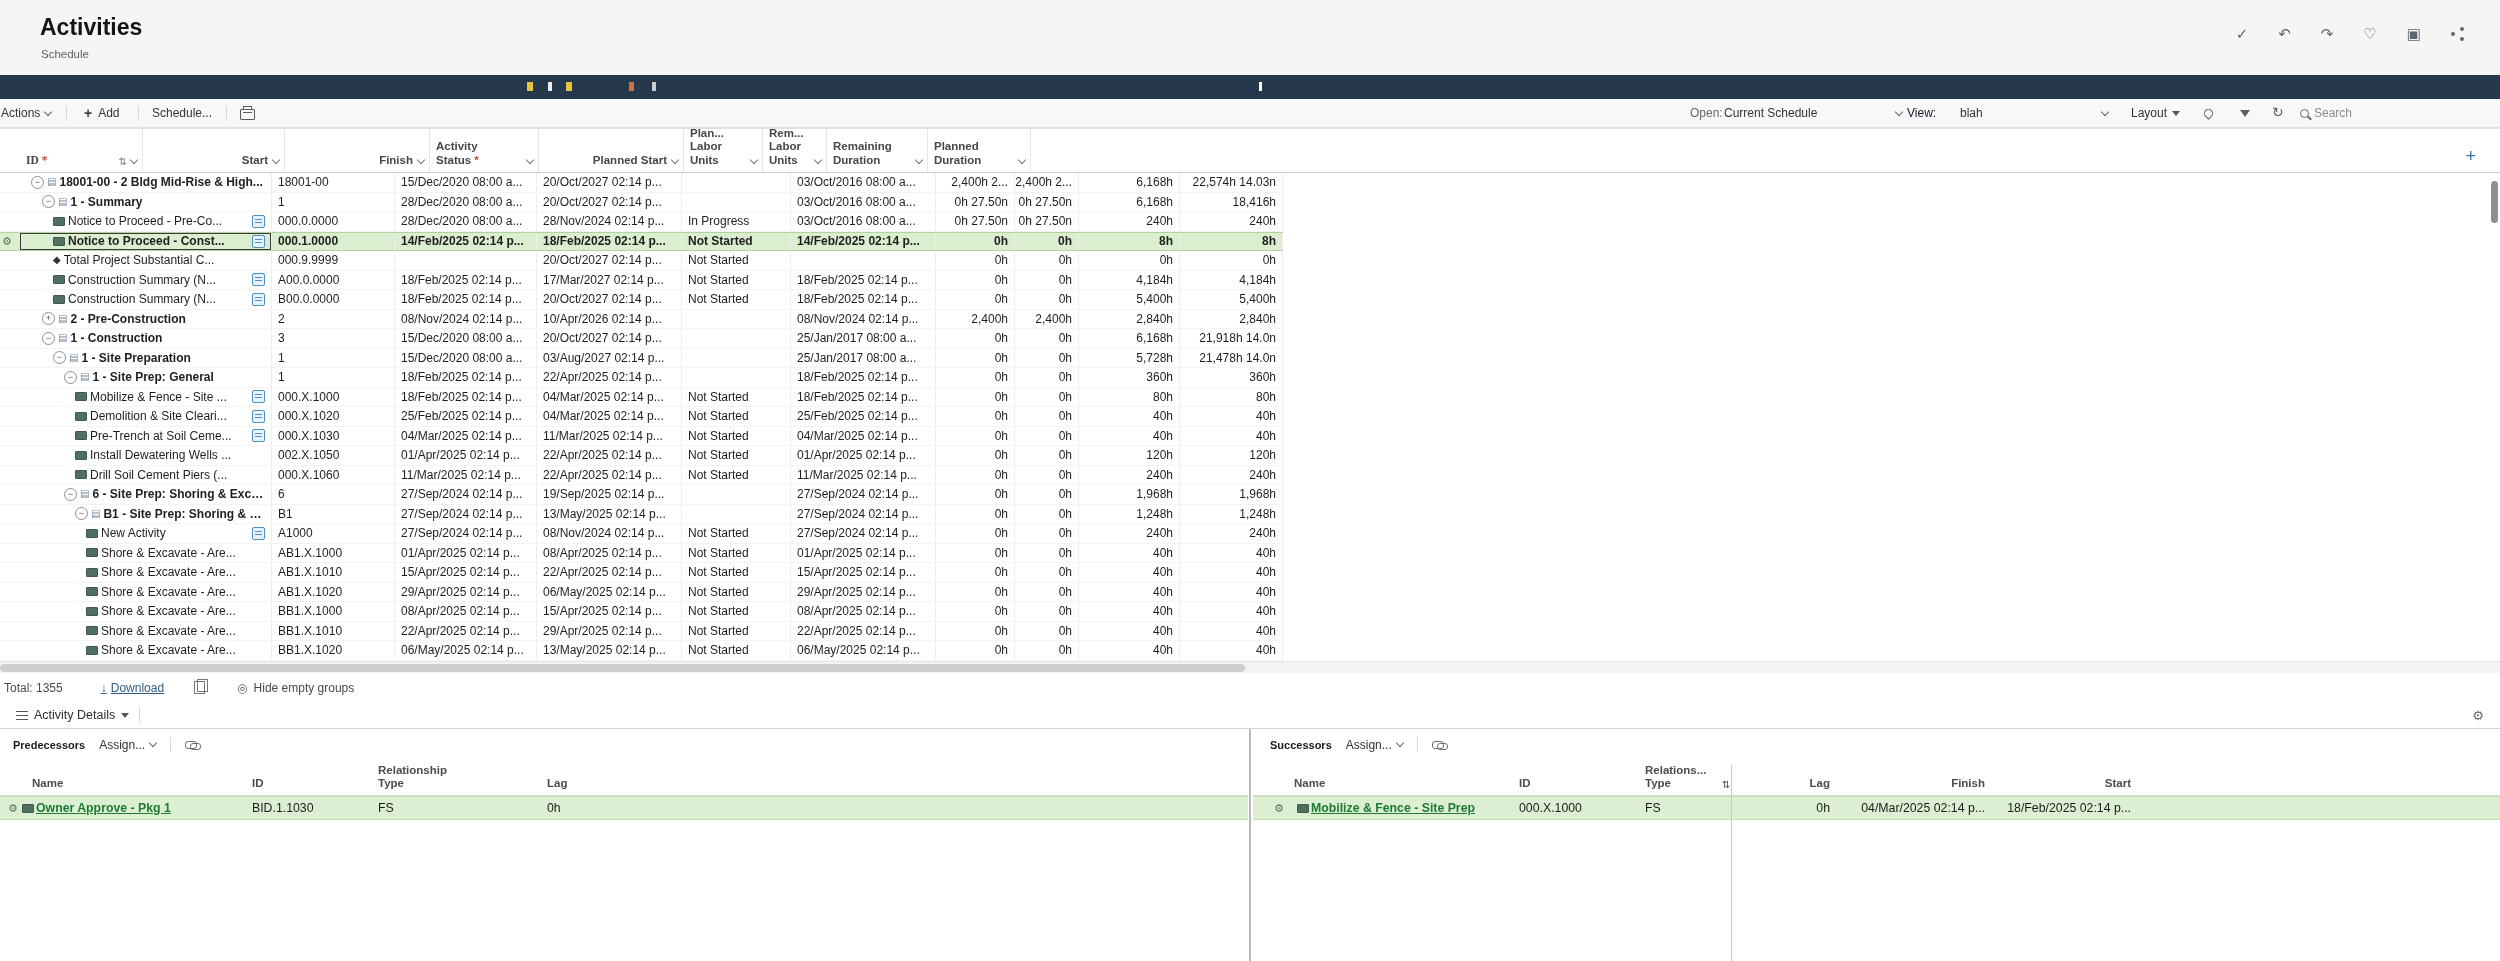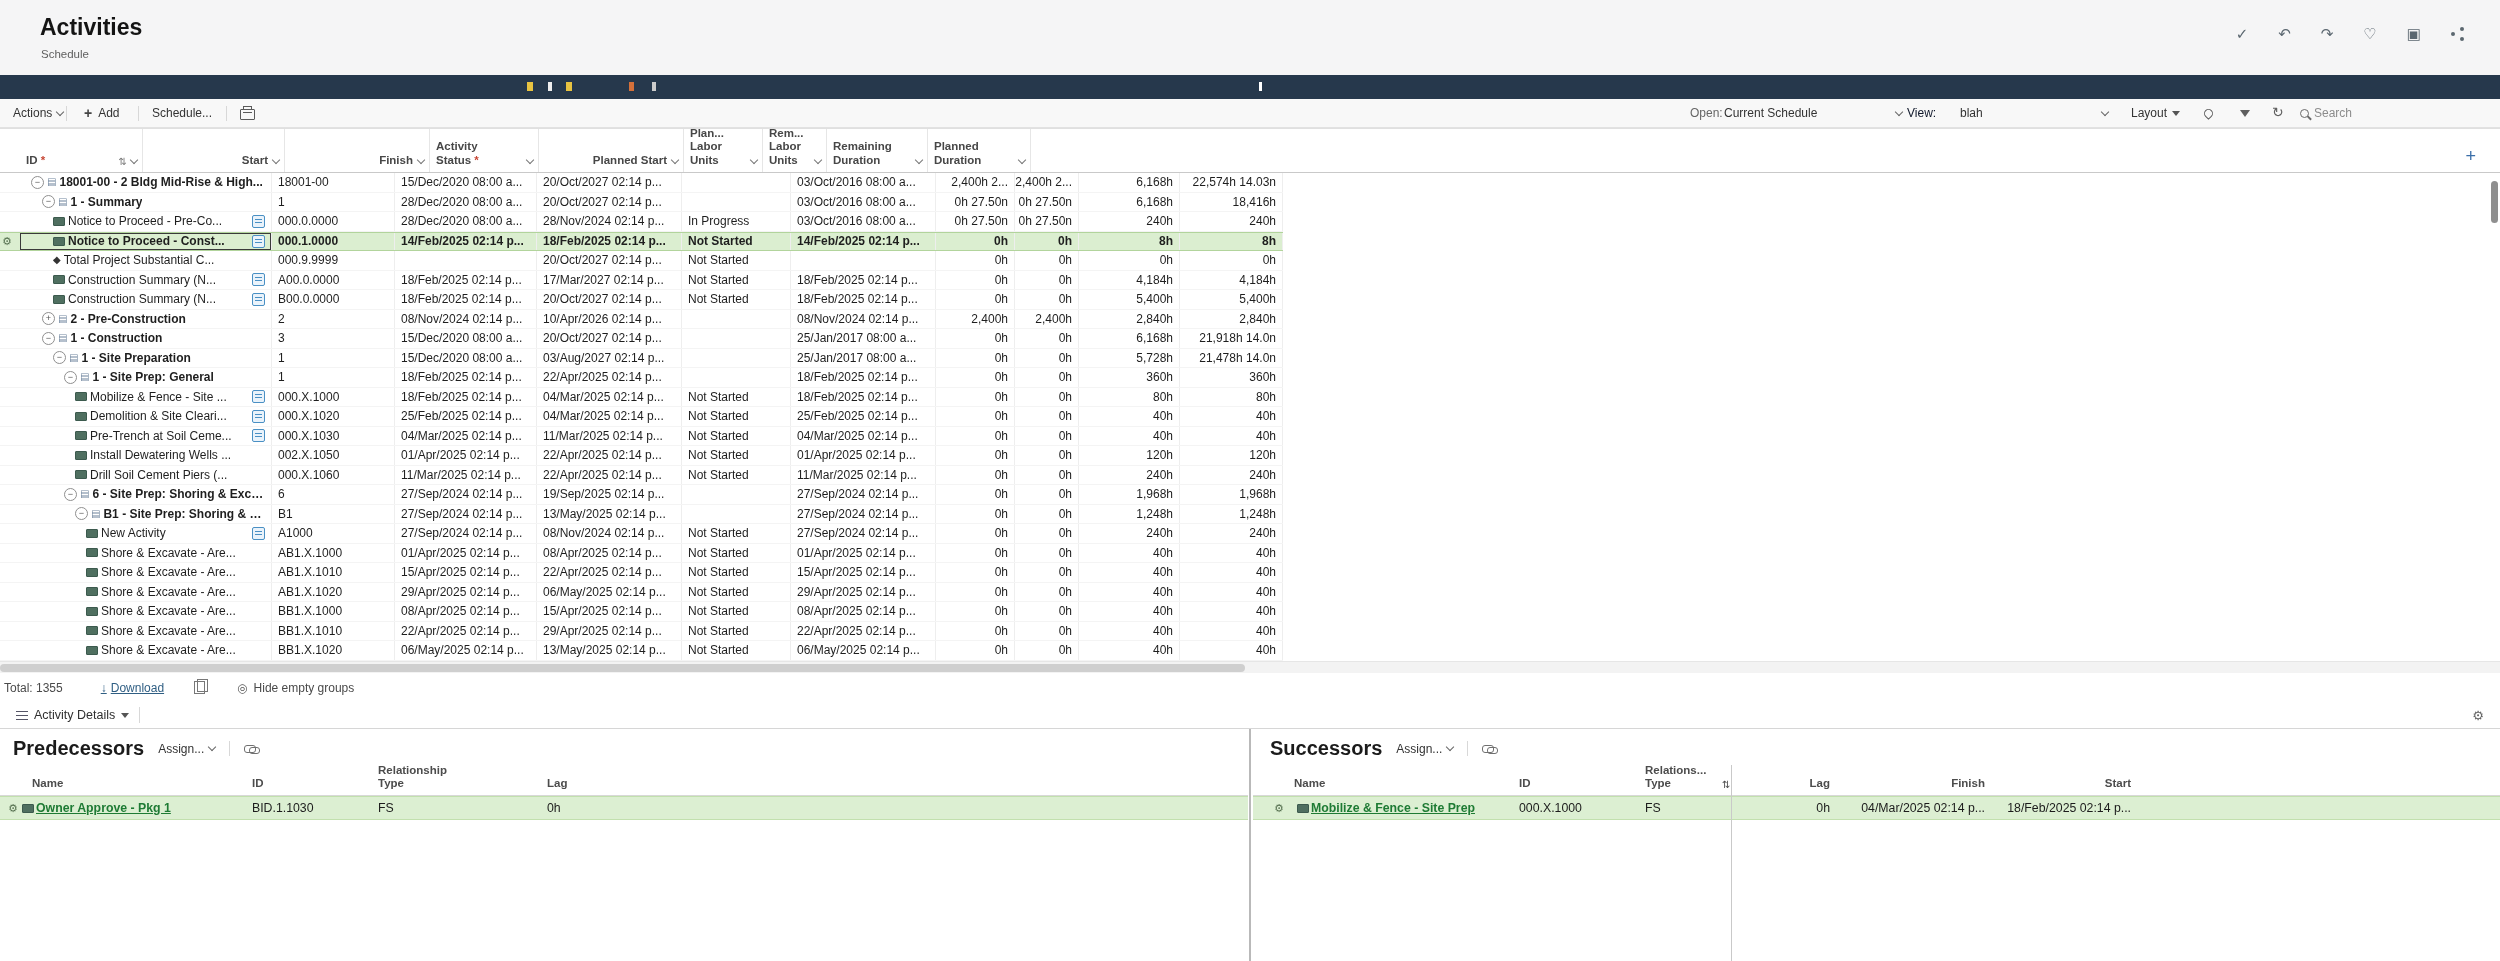--- a/index.html
+++ b/index.html
@@ -20,21 +20,21 @@
 
 
 #strip{position:absolute;left:0;top:75px;width:100%;height:24px;background:#26384c}
 #strip .mark{position:absolute;top:7px;height:9px}
 
 
 #toolbar{position:absolute;left:0;top:99px;width:100%;height:29px;background:#f8f8f8;border-bottom:1px solid #e2e2e2;
   box-sizing:border-box;font-size:12px;color:#333}
 .tbi{position:absolute;top:0;height:28px;display:flex;align-items:center;gap:5px;white-space:nowrap}
 .tbsep{position:absolute;top:7px;width:1px;height:15px;background:#d8d8d8}
-#tb-actions{left:13px}
+#tb-actions{left:1px}
 #tb-sep1{left:66px}
 #tb-add{left:84px}
 #tb-sep2{left:138px}
 #tb-schedule{left:152px}
 #tb-sep3{left:226px}
 #tb-print{left:240px;top:10px;position:absolute}
 #tb-open-label{left:1690px;color:#666}
 #tb-open{left:1724px;width:178px;justify-content:space-between}
 #tb-view-label{left:1907px;color:#0f172a}
 #tb-view{left:1960px;width:148px;justify-content:space-between}
@@ -122,21 +122,21 @@
 #tabs-gear{margin-left:auto;margin-right:16px;font-size:13px;color:#666}
 
 
 #panels{position:absolute;left:0;top:729px;width:100%;height:232px;background:#fff}
 #pred-panel{position:absolute;left:0;top:0;width:1248px;height:100%}
 #succ-panel{position:absolute;left:1253px;top:0;width:1247px;height:100%}
 #panel-divider{position:absolute;left:1249px;top:0;width:2px;height:100%;background:#b9b9b9}
 #freeze-divider{position:absolute;left:478px;top:36px;bottom:0;width:1px;background:#c9c9c9}
 .panel-head{position:absolute;top:8px;left:13px;display:flex;align-items:center;gap:14px}
 #succ-panel .panel-head{left:17px}
-.ptitle{font-size:20px;font-weight:700;color:#1b1b1b}
+.ptitle{font-size:11px;font-weight:700;color:#1b1b1b}
 .passign{display:flex;align-items:center;gap:5px;font-size:12px;color:#333}
 .phsep{width:1px;height:15px;background:#d8d8d8}
 .icon-chain{width:10px;height:6px;border:1.5px solid #707070;border-radius:3px;position:relative;display:inline-block}
 .icon-chain::after{content:"";position:absolute;left:4px;top:1px;width:9px;height:5px;border:1.5px solid #707070;border-radius:3px}
 .panel-cols{position:absolute;left:0;right:0;top:34px;height:32px;border-bottom:1px solid #d8d8d8}
 .pcol{position:absolute;bottom:5px;font-size:11.5px;color:#4c4c4c;font-weight:700;white-space:pre-line;line-height:1.15}
 .pcol.r{text-align:right}
 .prows{position:absolute;left:0;right:0;top:67px}
 .prow{position:relative;height:22px;background:#dcefd2;border-top:1px solid #c2e0ae;border-bottom:1px solid #c2e0ae}
 .pcell{position:absolute;top:0;height:100%;display:flex;align-items:center;font-size:12.3px;color:#1c1c1c;white-space:nowrap}
@@ -203,21 +203,21 @@
   <span id="tb-sync">↻</span>
   <span class="tbi" id="tb-search">
       <span class="icon-mag"></span>
       <span class="ph">Search</span>
     </span>
 </div>
 
 <div id="grid-header">
   <div id="cols">
       <div class="hcell gutter"></div>
-      <div class="hcell a-left" style="width: 123px;">
+      <div class="hcell a-left" style="width: 123px; font-family: Liberation Serif, serif;">
         <span class="hlabel">ID<span class="req"> *</span></span>
         <span class="sortico">⇅</span>
         <span class="chev"></span>
       </div>
       <div class="hcell a-right" style="width: 142px;">
         <span class="hlabel">Start</span>
         <span class="chev"></span>
       </div>
       <div class="hcell a-right" style="width: 145px;">
         <span class="hlabel">Finish</span>

